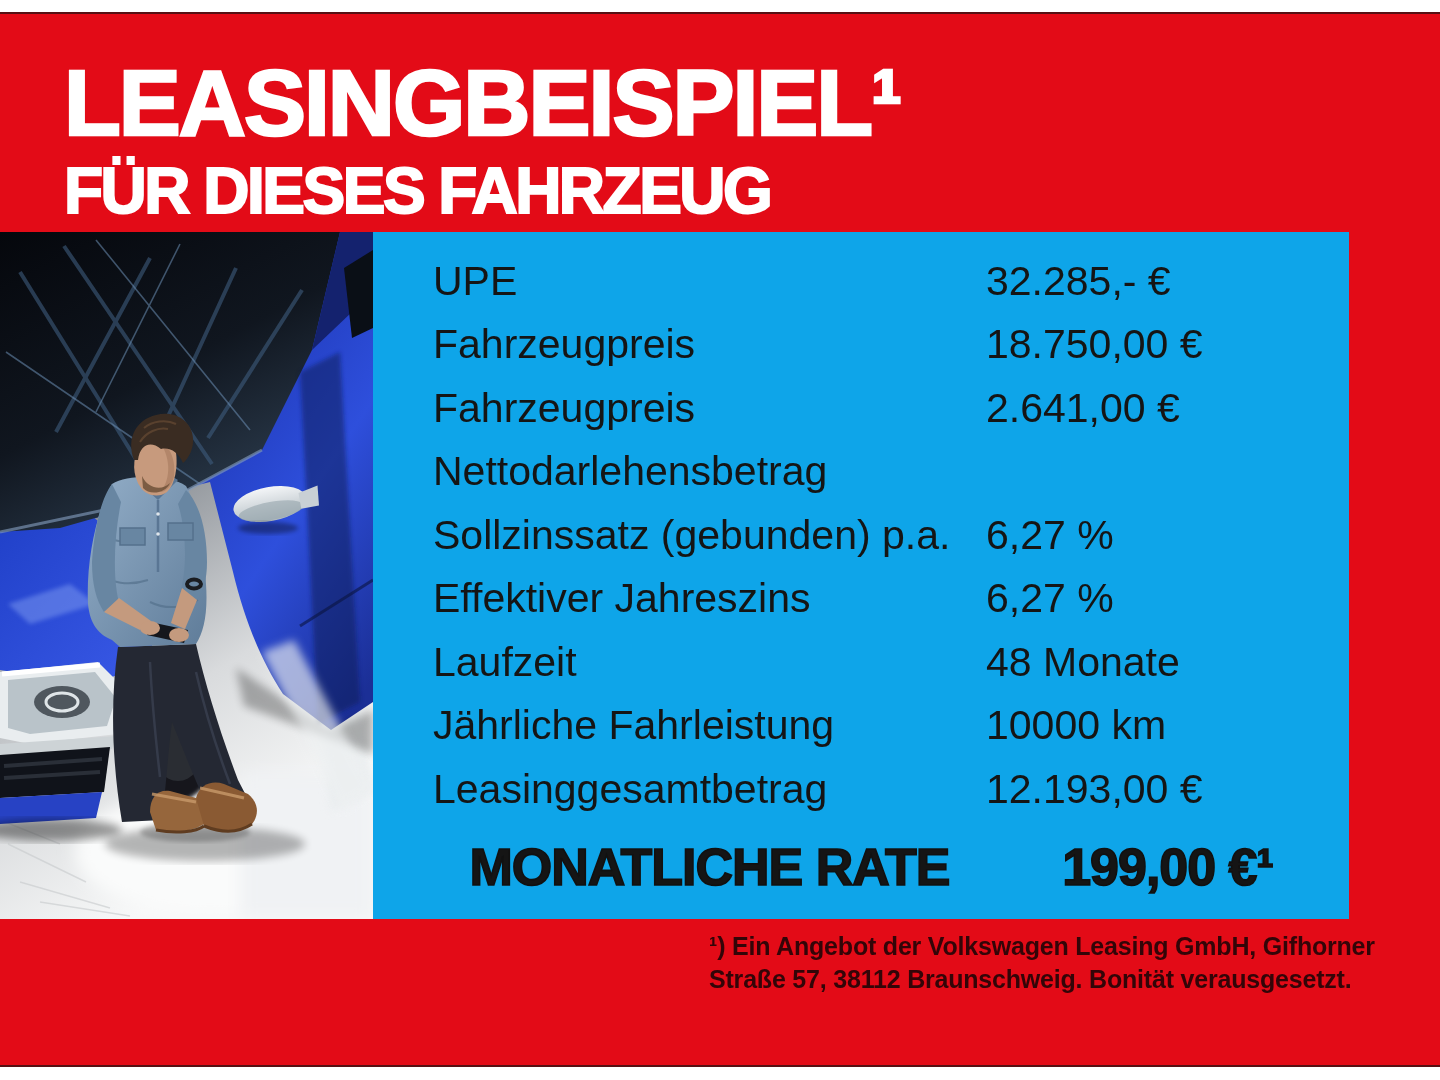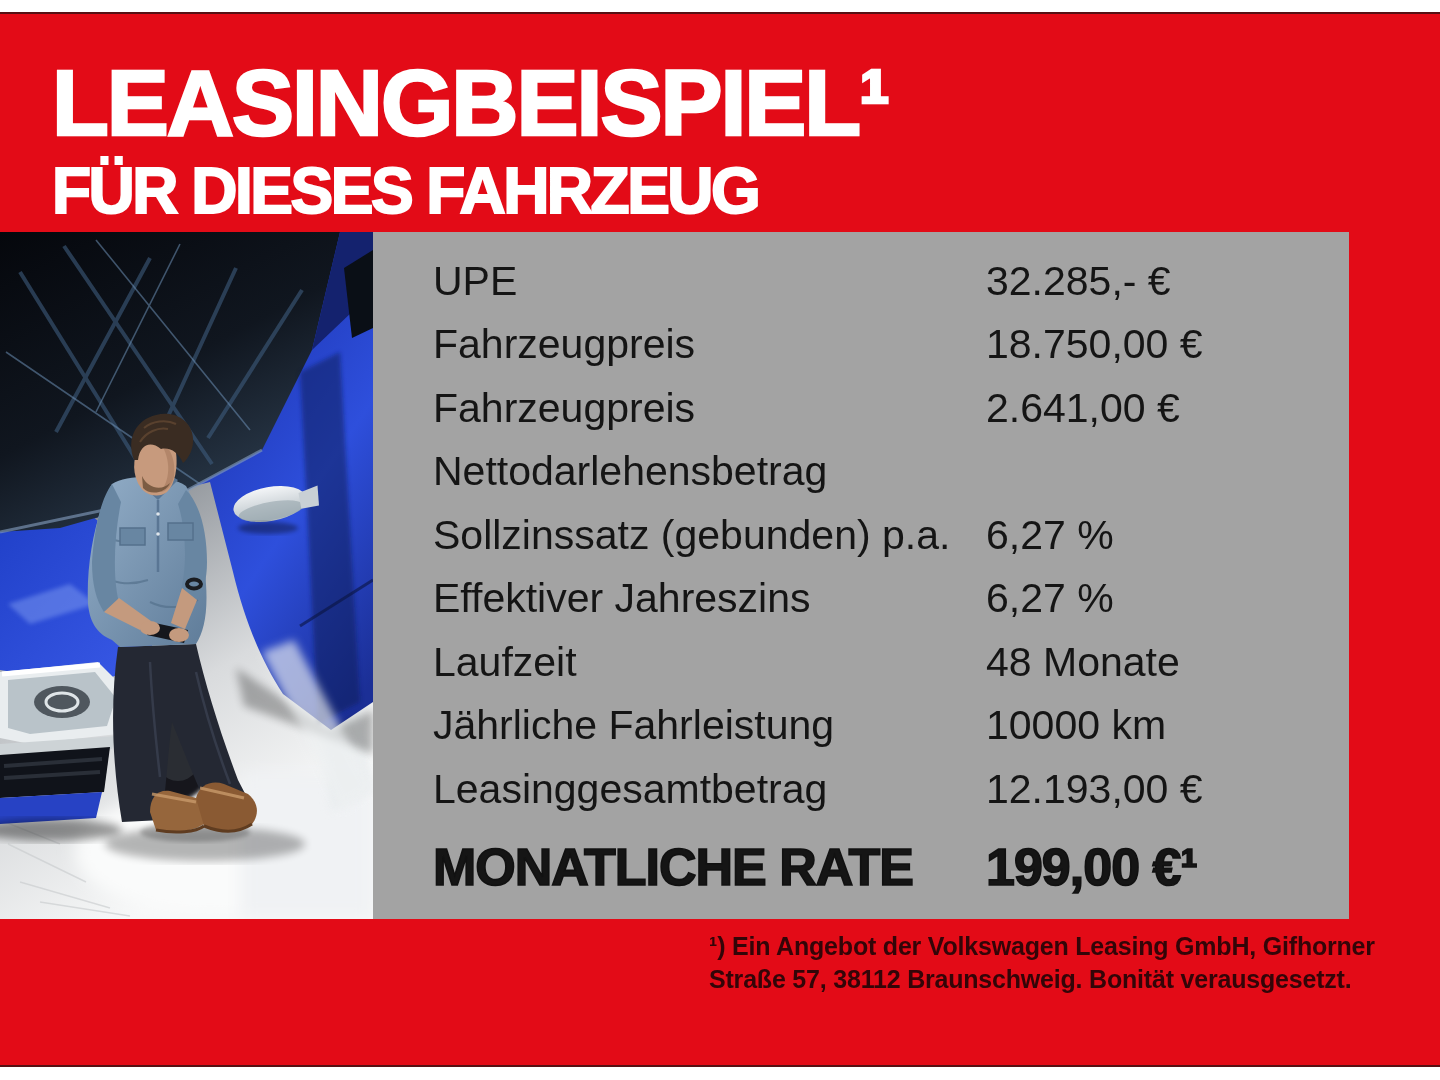--- a/index.html
+++ b/index.html
@@ -6,43 +6,43 @@
   .stage{
     position:relative;width:1440px;height:1080px;overflow:hidden;
     background:#ffffff;font-family:"Liberation Sans",sans-serif;
     -webkit-font-smoothing:antialiased;
   }
   .card{
     position:absolute;left:0;top:12px;width:1440px;height:1055px;
     background:#e30b17;border-top:2px solid #571014;border-bottom:2px solid #571014;
     box-sizing:border-box;
   }
-  .header{position:absolute;left:52px;top:40px;color:#ffffff;}
+  .header{position:absolute;left:64px;top:40px;color:#ffffff;}
   .title1{
     font-size:93px;font-weight:bold;line-height:98px;letter-spacing:-2px;
     -webkit-text-stroke:2.6px #ffffff;white-space:nowrap;
   }
   .title2{
     font-size:64px;font-weight:bold;line-height:70px;letter-spacing:-2.5px;
     -webkit-text-stroke:2px #ffffff;white-space:nowrap;margin-top:4px;
   }
   .photo{
     position:absolute;left:0;top:218px;width:373px;height:687px;overflow:hidden;
     background:#7d8288;
   }
   .photo svg{display:block;width:373px;height:687px;}
   .panel{
     position:absolute;left:373px;top:218px;width:976px;height:687px;
-    background:#a3a3a3;box-sizing:border-box;padding:17px 0 0 60px;color:#151515;
+    background:#0ea5e9;box-sizing:border-box;padding:17px 0 0 60px;color:#151515;
   }
   .row{display:grid;grid-template-columns:553px 1fr;align-items:center;height:63.5px;}
   .lbl,.val{font-size:41px;line-height:44px;white-space:nowrap;}
   .row.total{margin-top:10px;height:72px;}
   .row.total .lbl,.row.total .val{
-    font-size:52px;font-weight:bold;-webkit-text-stroke:1.6px #111111;letter-spacing:-1px;
+    font-size:52px;font-weight:bold;-webkit-text-stroke:1.6px #111111;letter-spacing:-1px;text-align:center;
   }
   .footnote{
     position:absolute;left:709px;top:916px;color:#330508;font-weight:bold;
     font-size:25px;line-height:33px;letter-spacing:-0.2px;white-space:nowrap;
   }
 </style>
 </head>
 <body>
 
 <div class="stage">

